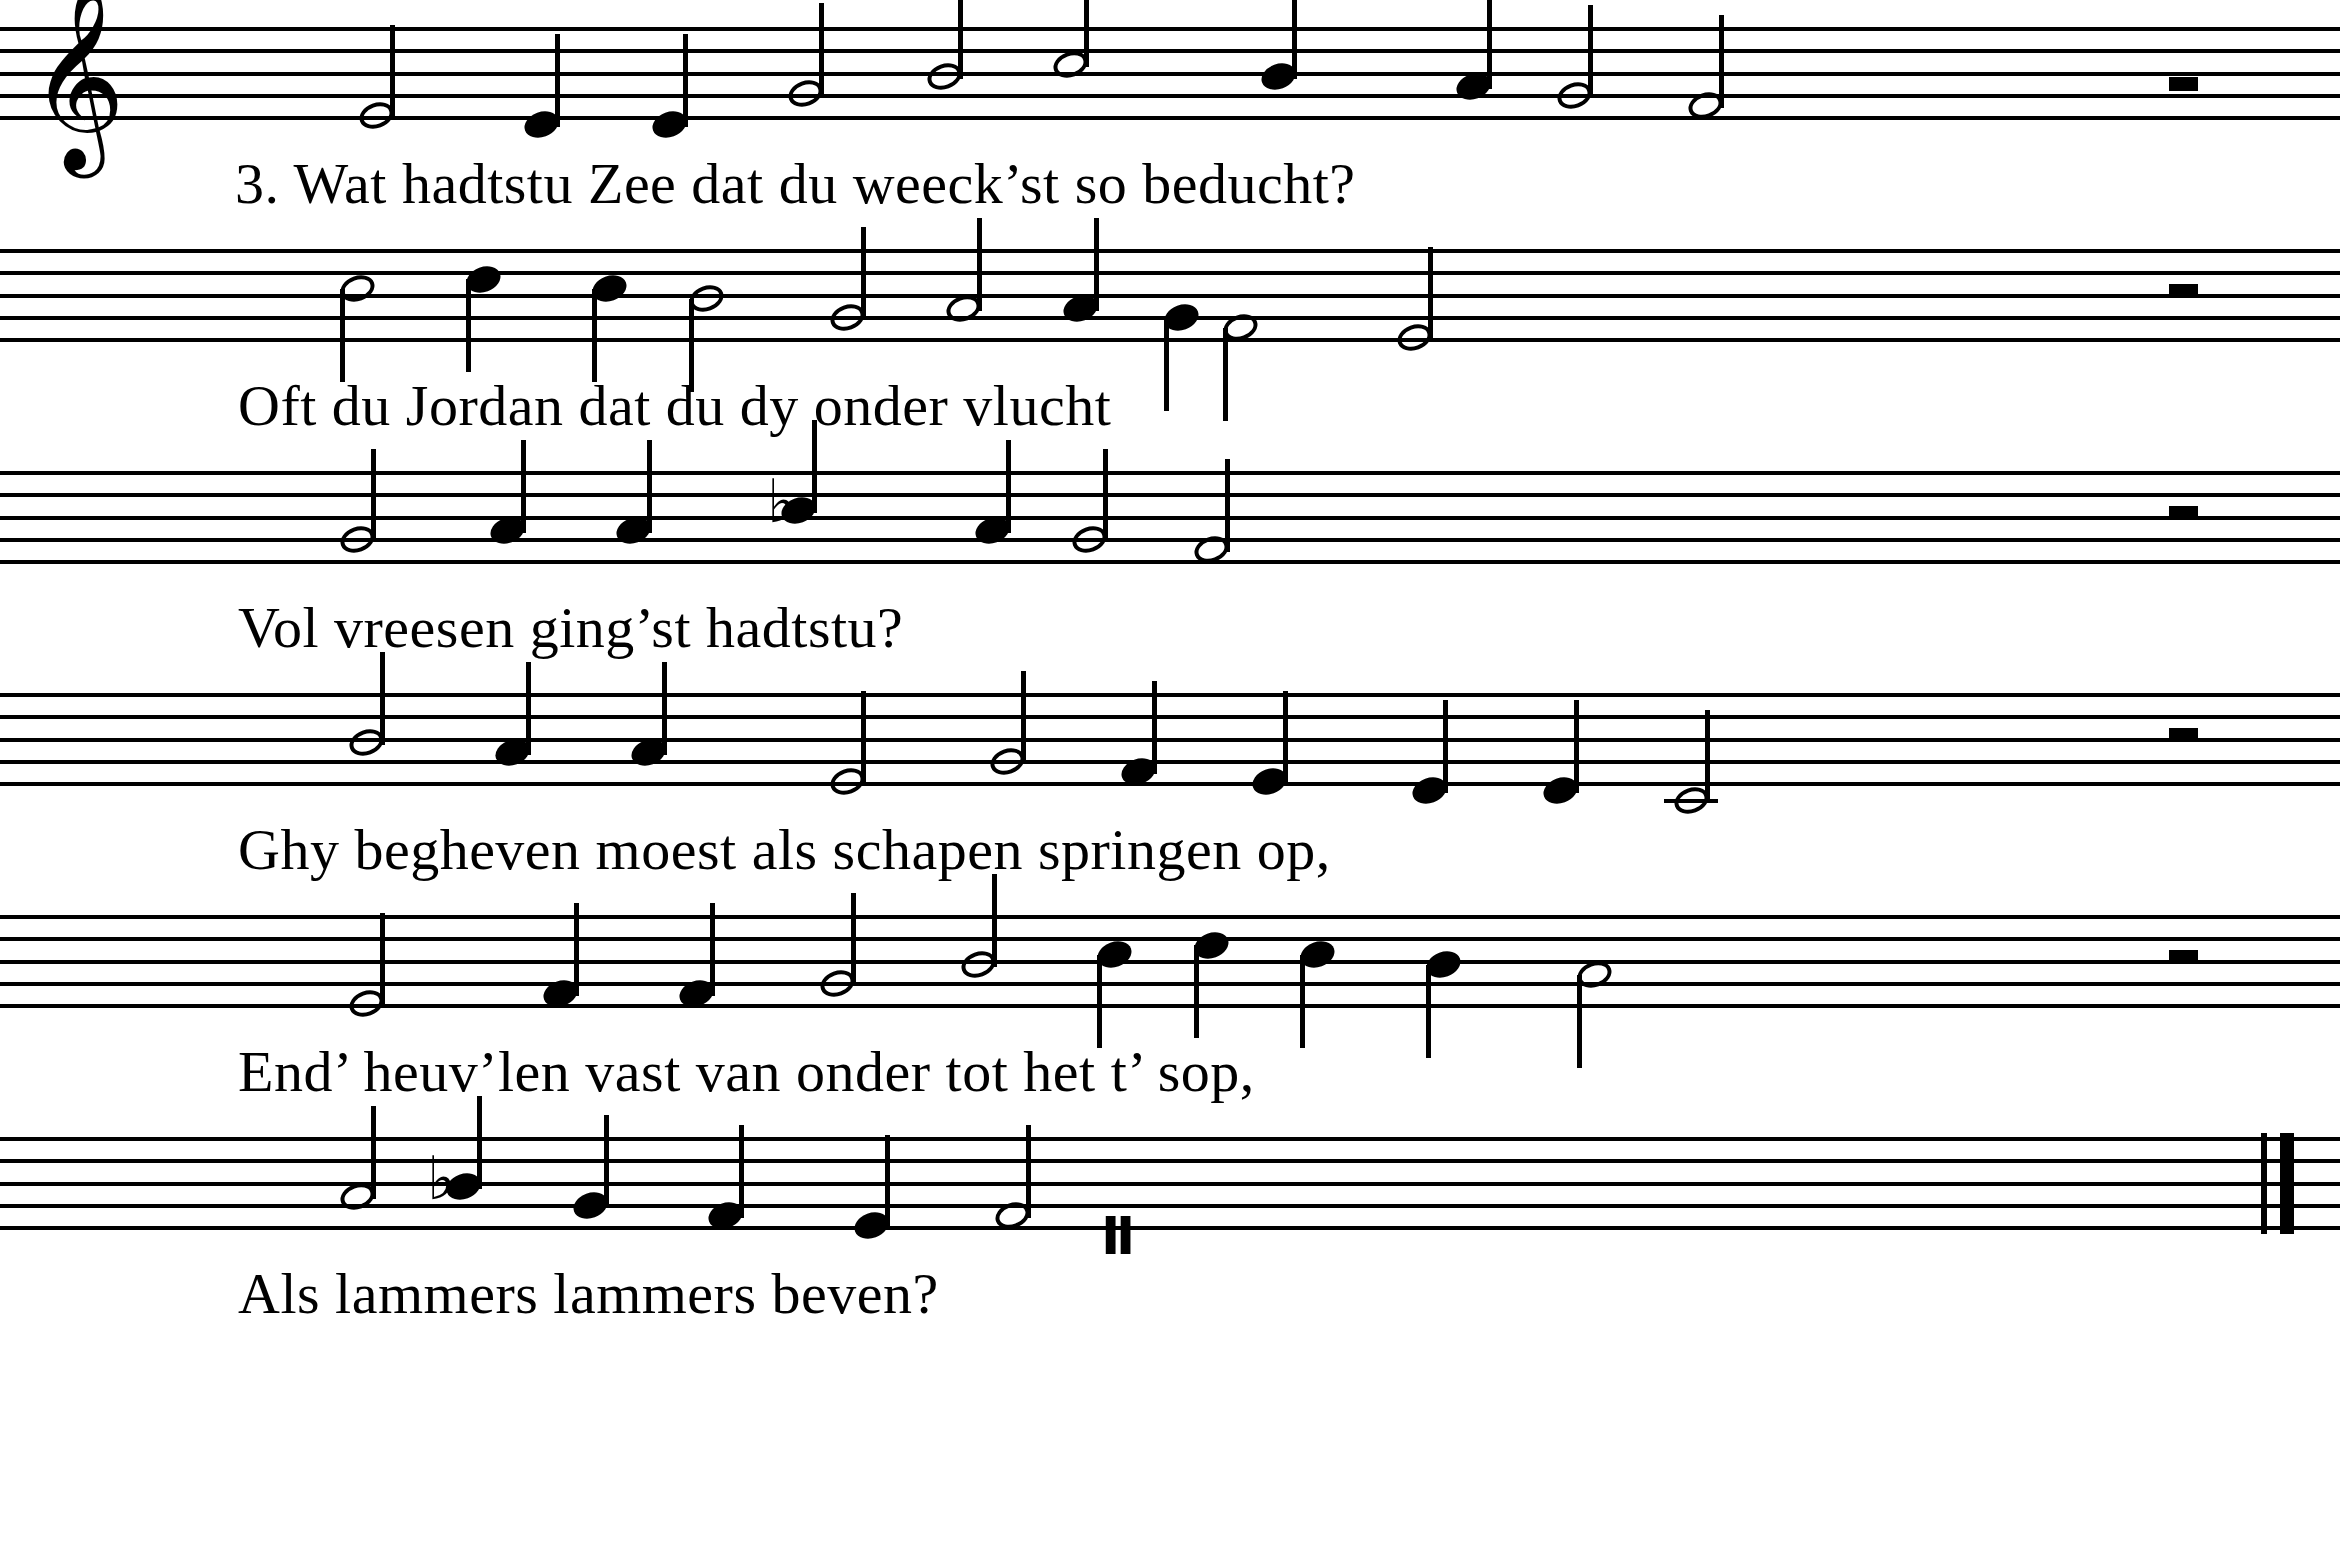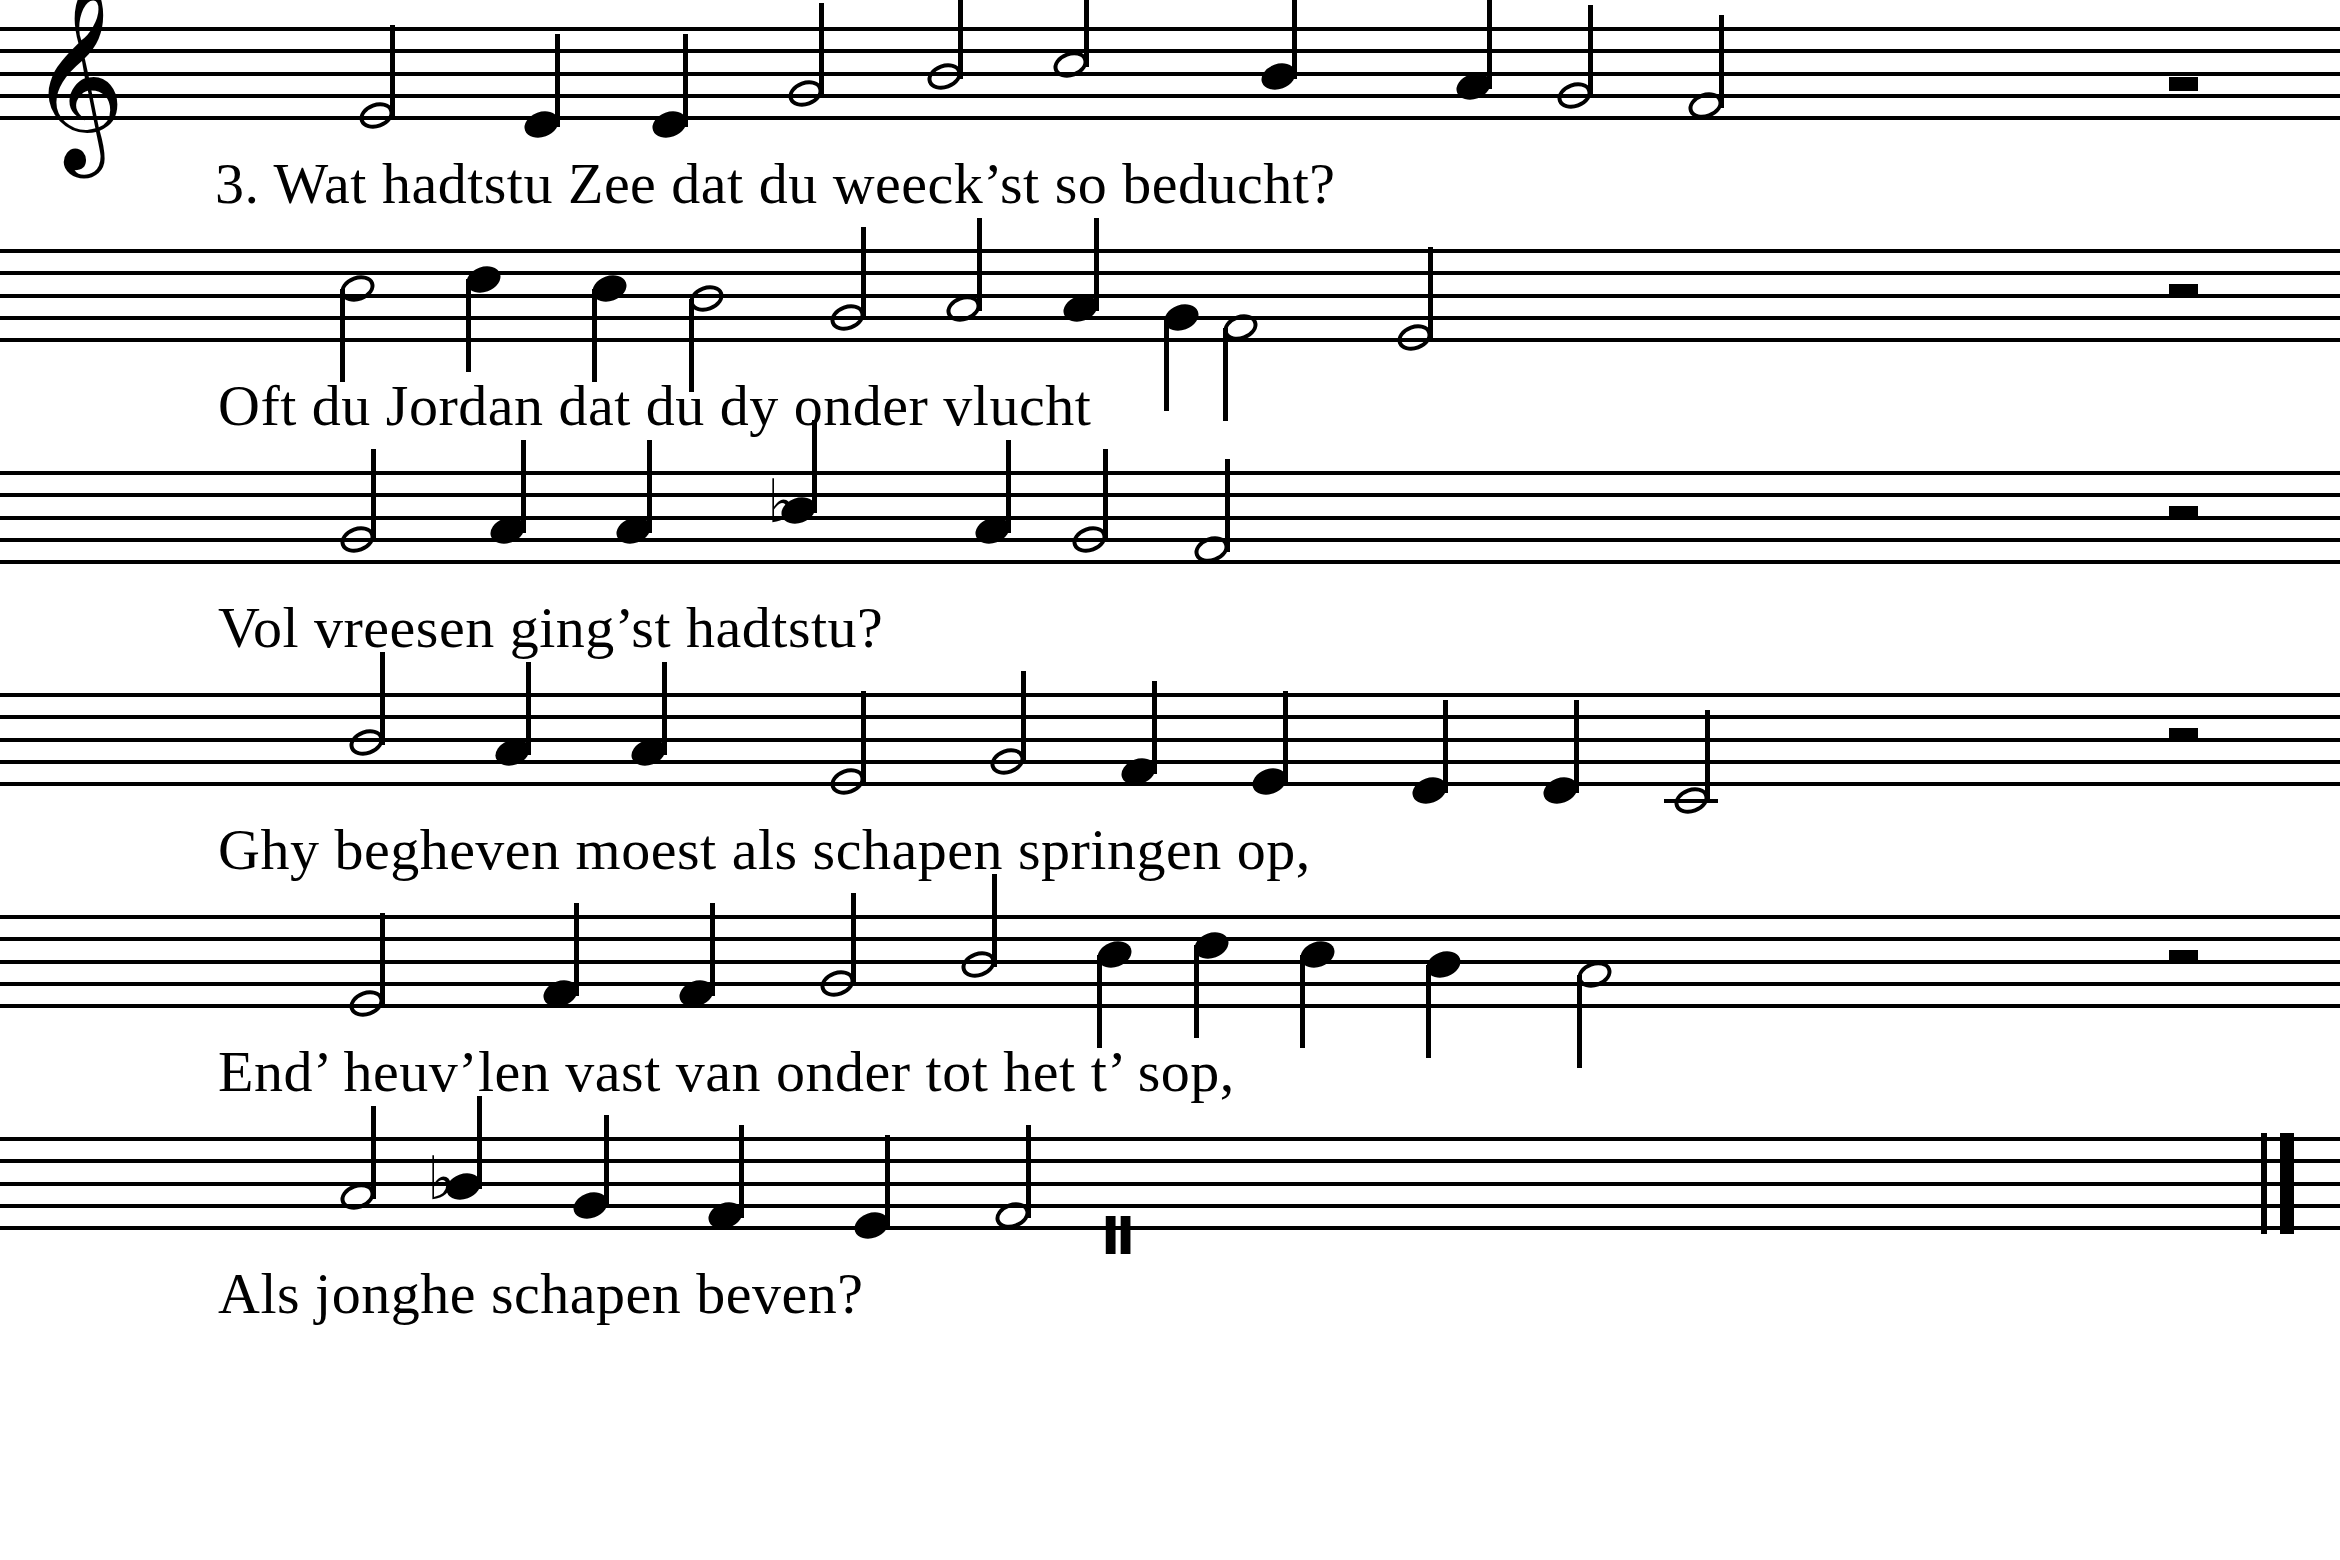--- a/index.html
+++ b/index.html
@@ -136,20 +136,21 @@
     font-family: "DejaVu Sans", sans-serif;
   }
 
   .lyric {
     position: relative;
     font-size: 58px;
     line-height: 76px;
     letter-spacing: 0.5px;
     padding-left: 218px;
     white-space: nowrap;
+    margin-left: 20px;
   }
   .lyric.first { padding-left: 215px; }
 </style>
 </head>
 <body>
 
 <div class="sheet">
 
   <div class="system">
     <div class="staff-wrap">
@@ -457,17 +458,17 @@
             <div class="head"></div>
             <div class="stem up"></div>
           </div>
 
         <div class="custos" style="left:1101px; top:80px;">Ⅱ</div>
 
         <div class="barline" style="left:2261px; top:-3.9px; height:101px;"></div>
         <div class="barline thick" style="left:2280px; top:-3.9px; height:101px;"></div>
       </div>
     </div>
-    <div class="lyric">Als jonghe schapen beven?</div>
+    <div class="lyric">Als lammers lammers beven?</div>
   </div>
 
 </div>
 
 
 </body></html>

